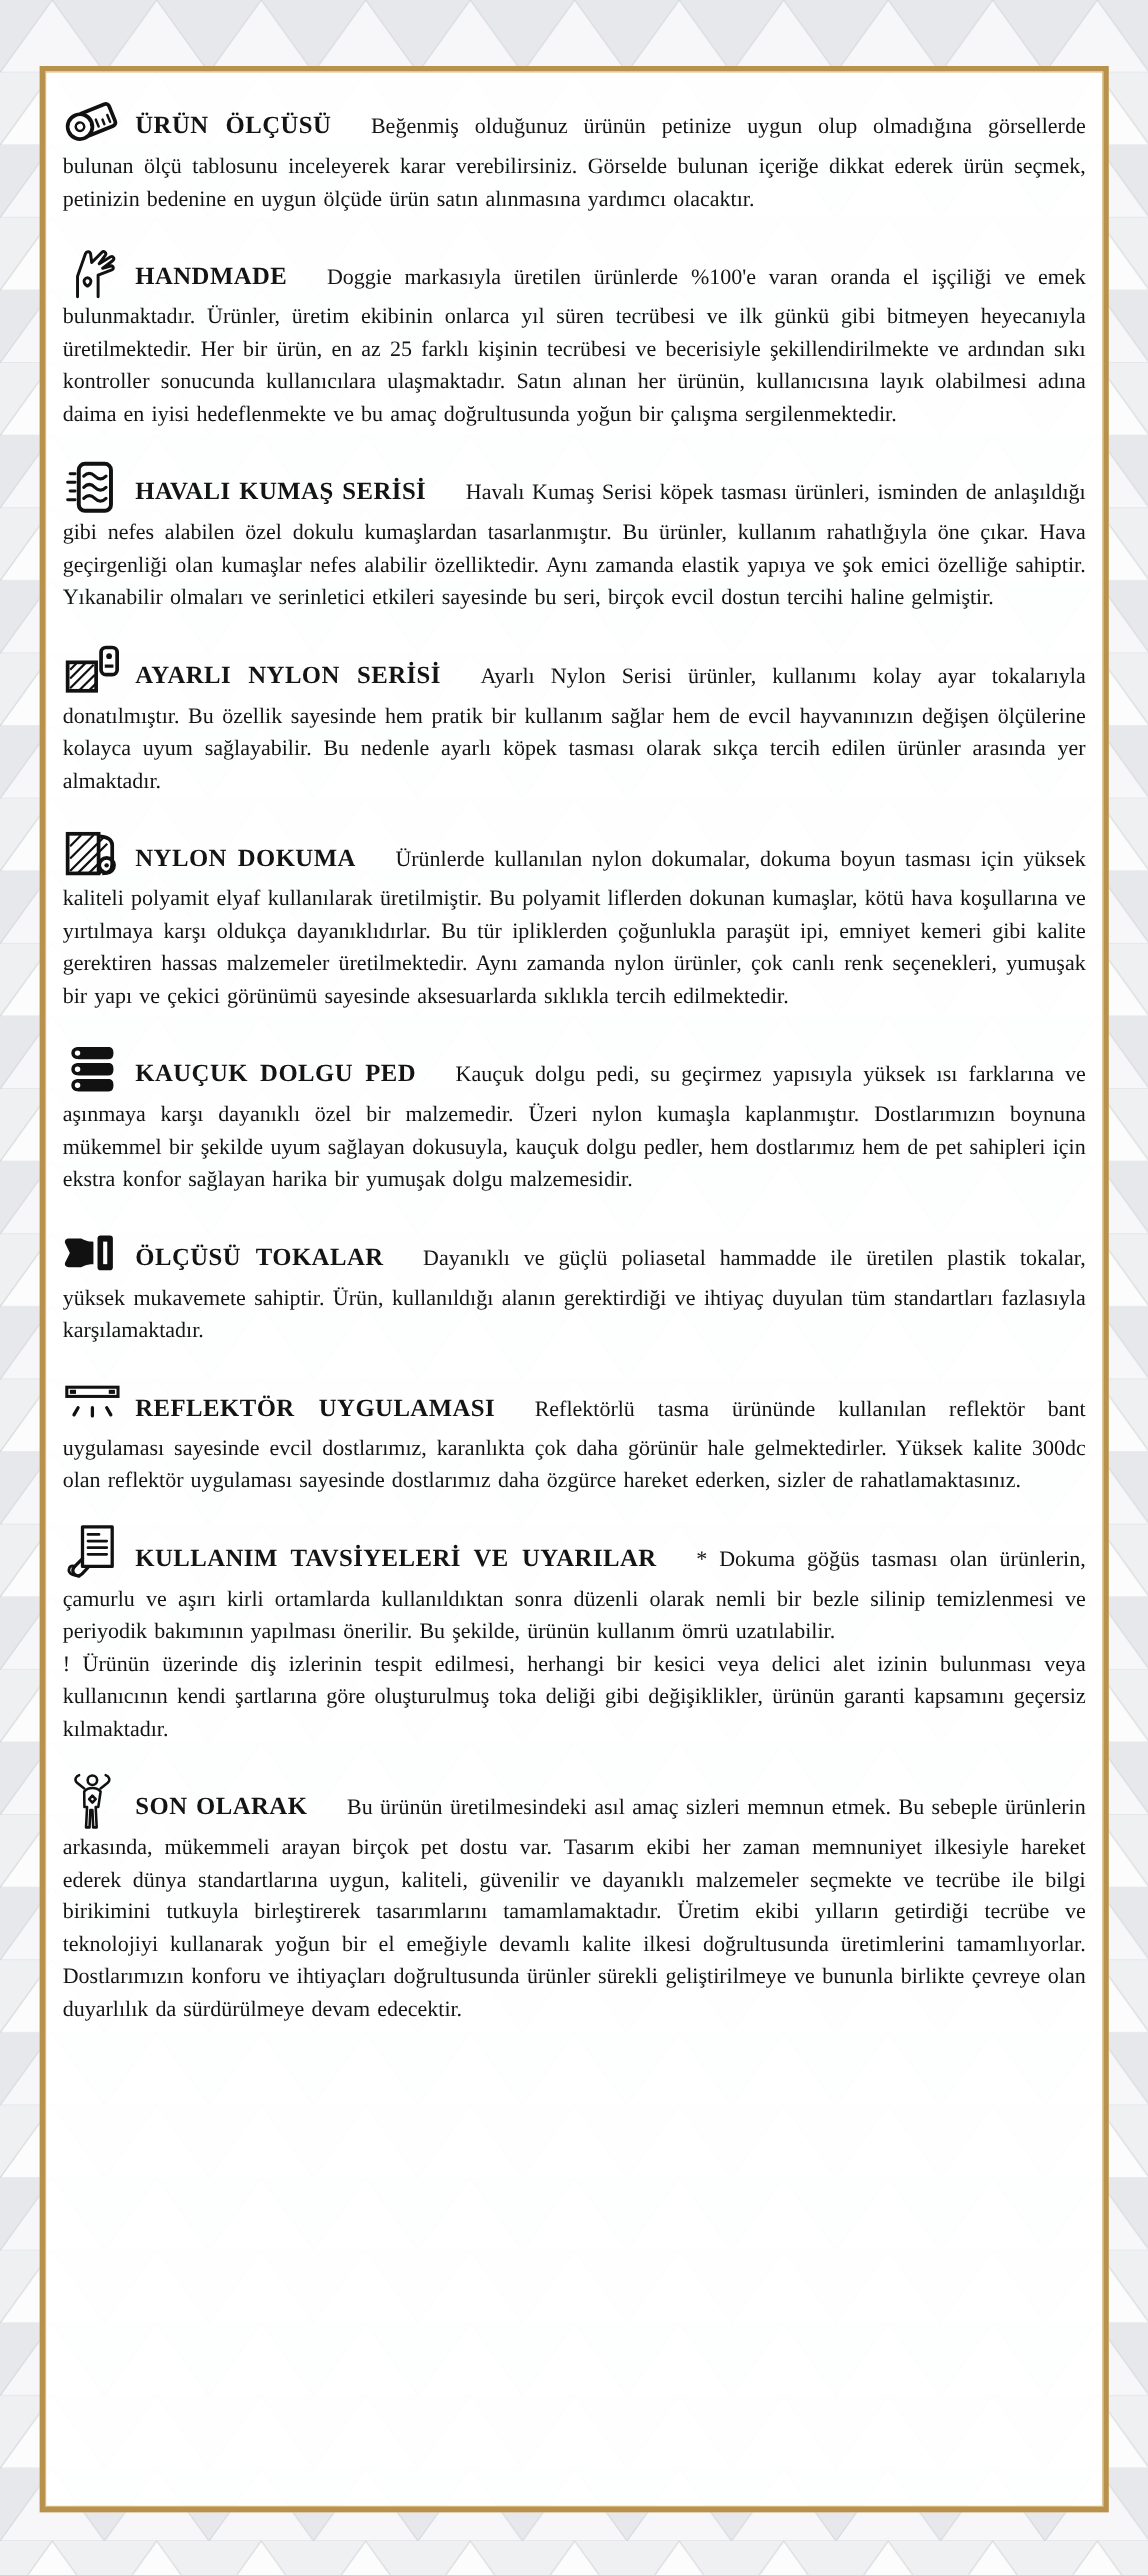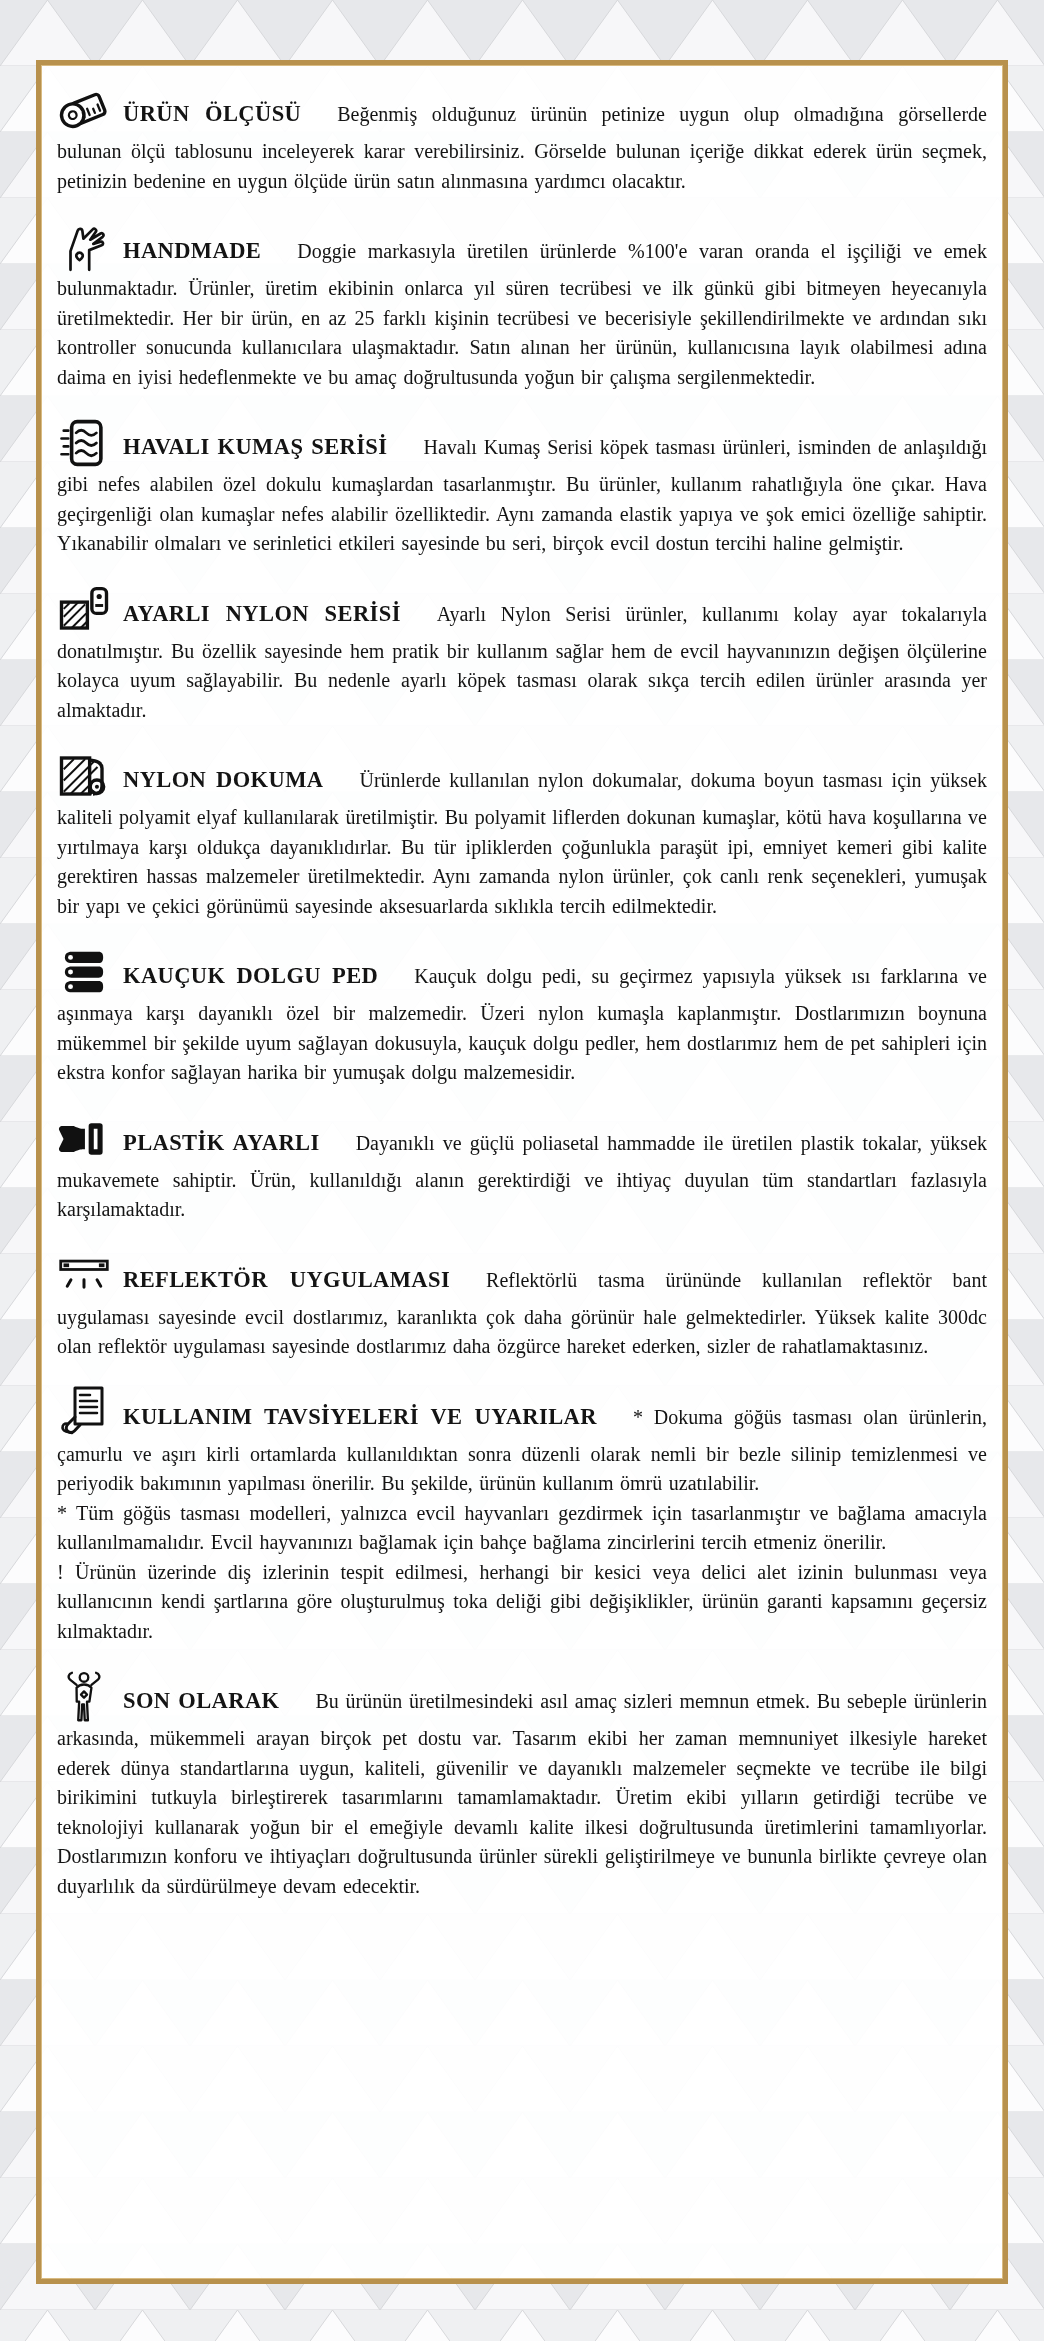--- a/index.html
+++ b/index.html
@@ -119,38 +119,37 @@
                 <circle cx="12" cy="24" r="2.2"></circle>
                 <circle cx="12" cy="37" r="2.2"></circle>
               </g>
             </svg></span><span class="title">KAUÇUK DOLGU PED</span><span class="run">Kauçuk dolgu pedi, su geçirmez yapısıyla yüksek ısı farklarına ve aşınmaya karşı dayanıklı özel bir malzemedir. Üzeri nylon kumaşla kaplanmıştır. Dostlarımızın boynuna mükemmel bir şekilde uyum sağlayan dokusuyla, kauçuk dolgu pedler, hem dostlarımız hem de pet sahipleri için ekstra konfor sağlayan harika bir yumuşak dolgu malzemesidir.</span></p>
       </section>
       <section class="sec">
         <p class="para"><span class="icon"><svg viewBox="0 0 58 38" xmlns="http://www.w3.org/2000/svg">
               <path d="M6 5h12c6 3 8 3 12 3v22c-4 0-6 0-12 3H6c-3 0-4.6-2.2-3.6-4.6L7 19 2.4 9.6C1.4 7.2 3 5 6 5z" fill="#111"></path>
               <rect x="34" y="2" width="15" height="34" rx="3" fill="#111"></rect>
               <rect x="39.5" y="8" width="4" height="22" fill="#fff"></rect>
-            </svg></span><span class="title">PLASTİK AYARLI</span><span class="run">Dayanıklı ve güçlü poliasetal hammadde ile üretilen plastik tokalar, yüksek mukavemete sahiptir. Ürün, kullanıldığı alanın gerektirdiği ve ihtiyaç duyulan tüm standartları fazlasıyla karşılamaktadır.</span></p>
+            </svg></span><span class="title">ÖLÇÜSÜ TOKALAR</span><span class="run">Dayanıklı ve güçlü poliasetal hammadde ile üretilen plastik tokalar, yüksek mukavemete sahiptir. Ürün, kullanıldığı alanın gerektirdiği ve ihtiyaç duyulan tüm standartları fazlasıyla karşılamaktadır.</span></p>
       </section>
       <section class="sec">
         <p class="para"><span class="icon"><svg viewBox="0 0 58 42" xmlns="http://www.w3.org/2000/svg" fill="none" stroke="#111" stroke-linecap="round">
               <rect x="4" y="5" width="50" height="9" stroke-width="3"></rect>
               <rect x="7" y="7.5" width="6" height="4" fill="#111" stroke="none"></rect>
               <rect x="45" y="7.5" width="6" height="4" fill="#111" stroke="none"></rect>
               <path d="M15 25l-4 7 M29 25v8 M43 25l4 7" stroke-width="3.2"></path>
             </svg></span><span class="title">REFLEKTÖR  UYGULAMASI</span><span class="run bold">Reflektörlü  tasma</span><span class="run"> ürününde kullanılan reflektör bant uygulaması sayesinde evcil dostlarımız, karanlıkta çok daha görünür hale gelmektedirler. Yüksek kalite 300dc olan reflektör uygulaması sayesinde dostlarımız daha özgürce hareket ederken, sizler de rahatlamaktasınız.</span></p>
       </section>
       <section class="sec">
         <p class="para"><span class="icon"><svg viewBox="0 0 48 54" xmlns="http://www.w3.org/2000/svg" fill="none" stroke="#111" stroke-linecap="round" stroke-linejoin="round">
               <rect x="15" y="2" width="27" height="36" fill="#fff" stroke-width="3"></rect>
               <path d="M20 9h10 M20 15h17 M20 21h17 M20 27h17" stroke-width="2.5"></path>
               <path d="M15 31l-7 7c-2.4 2.4-2.4 5.6 0 7.4 2 1.6 4.8 1.2 6.6-.6l5.4-5.8" stroke-width="3"></path>
               <path d="M8 38c-2-1-4.6-.2-5.2 2-.8 2.6.8 4.6 3.2 5.4L12 47" stroke-width="2.6"></path>
             </svg></span><span class="title">KULLANIM TAVSİYELERİ VE UYARILAR</span><span class="run bold">* </span><span class="run bold">Dokuma göğüs tasması</span><span class="run"> olan ürünlerin, çamurlu ve aşırı kirli ortamlarda kullanıldıktan sonra düzenli olarak nemli bir bezle silinip temizlenmesi ve periyodik bakımının yapılması önerilir. Bu şekilde, ürünün kullanım ömrü uzatılabilir.</span></p>
-        <p class="para"><span class="run">* Tüm </span><span class="run bold">göğüs tasması</span><span class="run"> modelleri, yalnızca evcil hayvanları gezdirmek için tasarlanmıştır ve bağlama amacıyla kullanılmamalıdır. Evcil hayvanınızı bağlamak için bahçe bağlama zincirlerini tercih etmeniz önerilir.</span></p>
         <p class="para"><span class="run bold">! </span><span class="run">Ürünün üzerinde diş izlerinin tespit edilmesi, herhangi bir kesici veya delici alet izinin bulunması veya kullanıcının kendi şartlarına göre oluşturulmuş toka deliği gibi değişiklikler, ürünün garanti kapsamını geçersiz kılmaktadır.</span></p>
       </section>
       <section class="sec">
         <p class="para"><span class="icon"><svg viewBox="0 0 44 58" xmlns="http://www.w3.org/2000/svg" fill="none" stroke="#111" stroke-width="2.5" stroke-linecap="round" stroke-linejoin="round">
               <circle cx="22" cy="8" r="4.6"></circle>
               <path d="M9 3c-3.4.8-4.8 5-2 7.4L14 16 M35 3c3.4.8 4.8 5 2 7.4L30 16"></path>
               <path d="M14 19c2-2.4 5-3.4 8-3.4s6 1 8 3.4l-2.2 15h-2.6l1 20h-3.4l-.8-17h-2l-.8 17h-3.4l1-20h-2.6z"></path>
               <path d="M22 23l3.2 3.4L22 29.8l-3.2-3.4z"></path>
             </svg></span><span class="title">SON OLARAK</span><span class="run">Bu ürünün üretilmesindeki asıl amaç sizleri memnun etmek. Bu sebeple ürünlerin arkasında, mükemmeli arayan birçok pet dostu var. Tasarım ekibi her zaman memnuniyet ilkesiyle hareket ederek dünya standartlarına uygun, kaliteli, güvenilir ve dayanıklı malzemeler seçmekte ve tecrübe ile bilgi birikimini tutkuyla birleştirerek tasarımlarını tamamlamaktadır. Üretim ekibi yılların getirdiği tecrübe ve teknolojiyi kullanarak yoğun bir el emeğiyle devamlı kalite ilkesi doğrultusunda üretimlerini tamamlıyorlar. Dostlarımızın konforu ve ihtiyaçları doğrultusunda ürünler sürekli geliştirilmeye ve bununla birlikte çevreye olan duyarlılık da sürdürülmeye devam edecektir.</span></p>
       </section>

